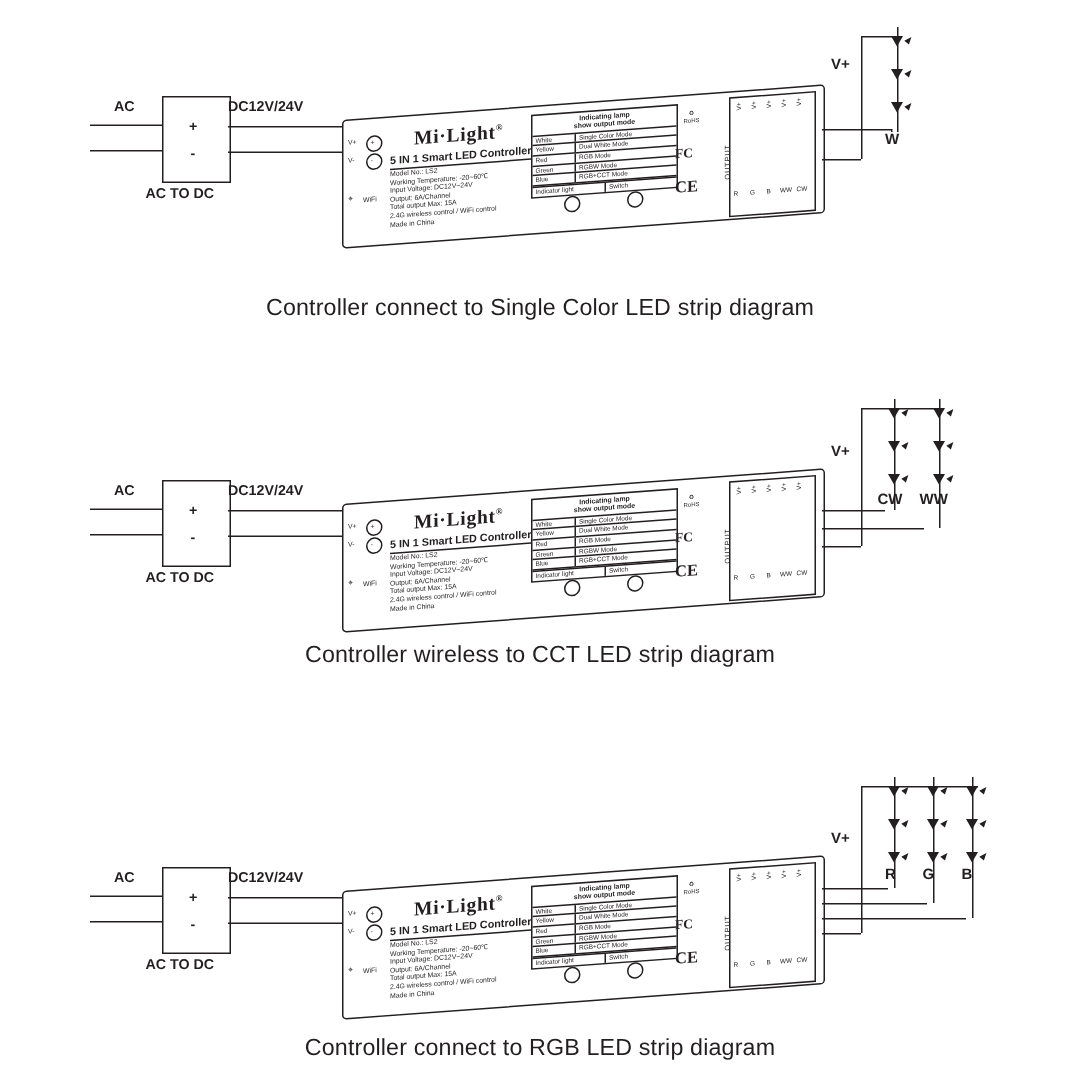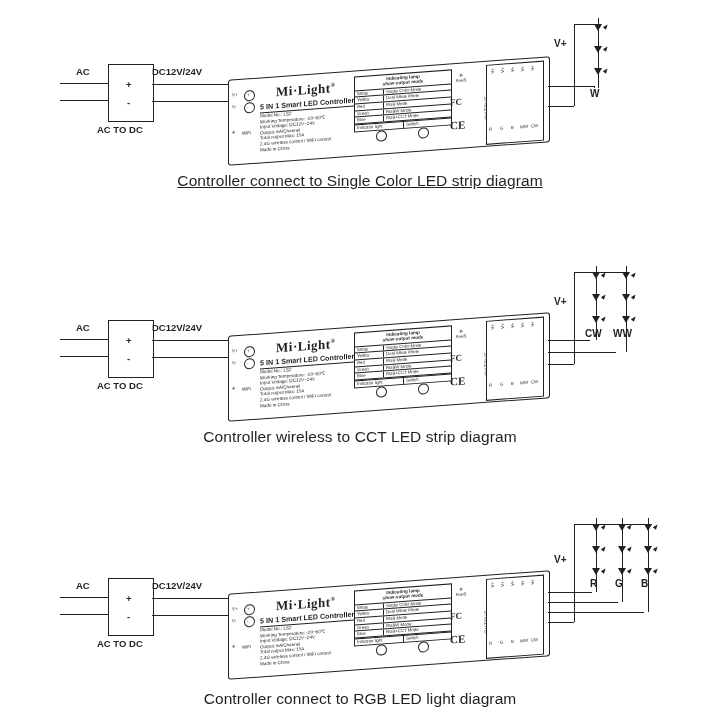--- a/index.html
+++ b/index.html
@@ -215,21 +215,21 @@
   <div class="ledgrp" style="left:596px;top:18px;">
     <div class="ledbar" style="left:2px;top:0px;width:1.2px;height:70px;"></div>
     <div class="led" style="left:-2px;top:6px;"></div>
     <div class="arrow" style="left:8px;top:6px;transform:rotate(40deg);"></div>
     <div class="led" style="left:-2px;top:28px;"></div>
     <div class="arrow" style="left:8px;top:28px;transform:rotate(40deg);"></div>
     <div class="led" style="left:-2px;top:50px;"></div>
     <div class="arrow" style="left:8px;top:50px;transform:rotate(40deg);"></div>
   </div>
 
-  <div class="caption" style="top:172px;text-decoration:underline;">Controller connect to Single Color LED strip diagram</div>
+  <div class="caption" style="top:197px;">Controller connect to Single Color LED strip diagram</div>
 </div>
 
 <div class="diagram d2">
 
   <div class="small-lbl" style="left:76px;top:74px;">AC</div>
   <div class="wire wh" style="left:60px;top:91px;width:48px;"></div>
   <div class="wire wh" style="left:60px;top:108px;width:48px;"></div>
 
   <div class="psu" style="left:108px;top:72px;width:44px;height:56px;"></div>
   <div class="small-lbl" style="left:126px;top:87px;">+</div>
@@ -484,14 +484,14 @@
   <div class="ledgrp" style="left:646px;top:18px;">
     <div class="ledbar" style="left:2px;top:0px;width:1.2px;height:94px;"></div>
     <div class="led" style="left:-2px;top:6px;"></div>
       <div class="arrow" style="left:8px;top:6px;transform:rotate(40deg);"></div>
     <div class="led" style="left:-2px;top:28px;"></div>
       <div class="arrow" style="left:8px;top:28px;transform:rotate(40deg);"></div>
     <div class="led" style="left:-2px;top:50px;"></div>
       <div class="arrow" style="left:8px;top:50px;transform:rotate(40deg);"></div>
   </div>
 
-  <div class="caption" style="top:190px;">Controller connect to RGB LED light diagram</div>
+  <div class="caption" style="top:190px;">Controller connect to RGB LED strip diagram</div>
 </div>
 
 </body></html>

